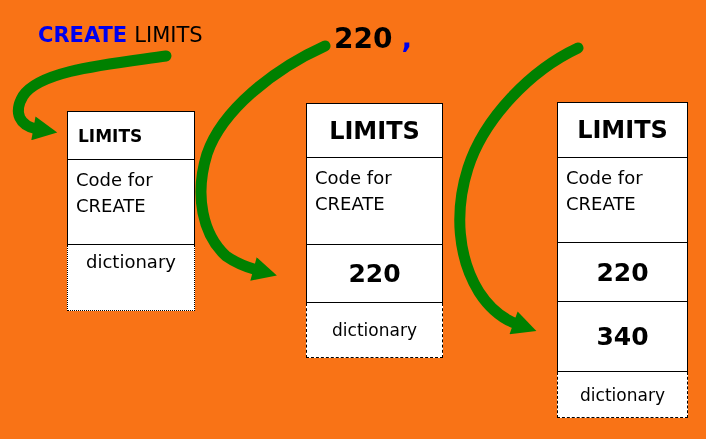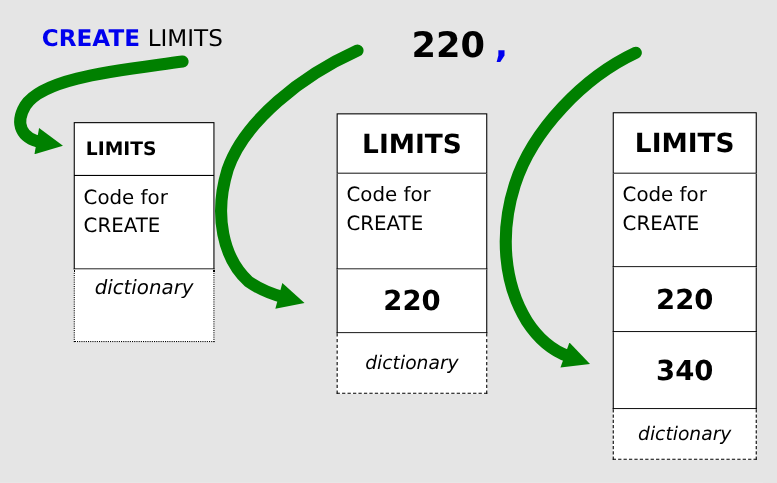--- a/index.html
+++ b/index.html
@@ -8,35 +8,35 @@
     --border-black: #000000;
   }
   * { box-sizing: border-box; }
   html, body { margin: 0; padding: 0; background: #ffffff; }
   body { font-family: "DejaVu Sans", "Liberation Sans", sans-serif; color: #000; }
 
   .stage {
     position: relative;
     width: 706px;
     height: 439px;
-    background: #e5e5e5;
+    background: #f97316;
     overflow: hidden;
   }
 
   
   .expr {
     position: absolute;
     white-space: nowrap;
     line-height: 1;
   }
   .expr-create { left: 38px; top: 25px; font-size: 21px; }
   .kw { color: var(--keyword-blue); font-weight: bold; }
   .word { color: #000; font-weight: normal; margin-left: 7px; }
 
-  .expr-num { font-size: 32px; font-weight: bold; margin-left: 40px; }
+  .expr-num { font-size: 28px; font-weight: bold; }
   .expr-num-1 { left: 334px; top: 25px; }
   .expr-num-2 { left: 582px; top: 25px; }
   .comma { color: var(--keyword-blue); margin-left: 9px; font-weight: bold; }
 
   
   .dictbox { position: absolute; }
   .dictbox .cell {
     border: 1px solid var(--border-black);
     border-top: none;
     background: #fff;
@@ -52,21 +52,20 @@
     font-size: 18px;
     line-height: 1.45;
   }
   .cell.value {
     justify-content: center;
     font-weight: bold;
     font-size: 25px;
   }
   .cell.dict {
     justify-content: center;
-    font-style: italic;
     font-size: 18px;
   }
 
   
   .box-1 { left: 67px;  top: 111px; width: 128px; }
   .box-1 .header { height: 49px; font-size: 17px; padding-left: 10px; }
   .box-1 .code   { height: 85px; }
   .box-1 .dict   { height: 66px; border-style: dotted; border-top: none;
                    align-items: flex-start; padding-top: 6px; }
 

